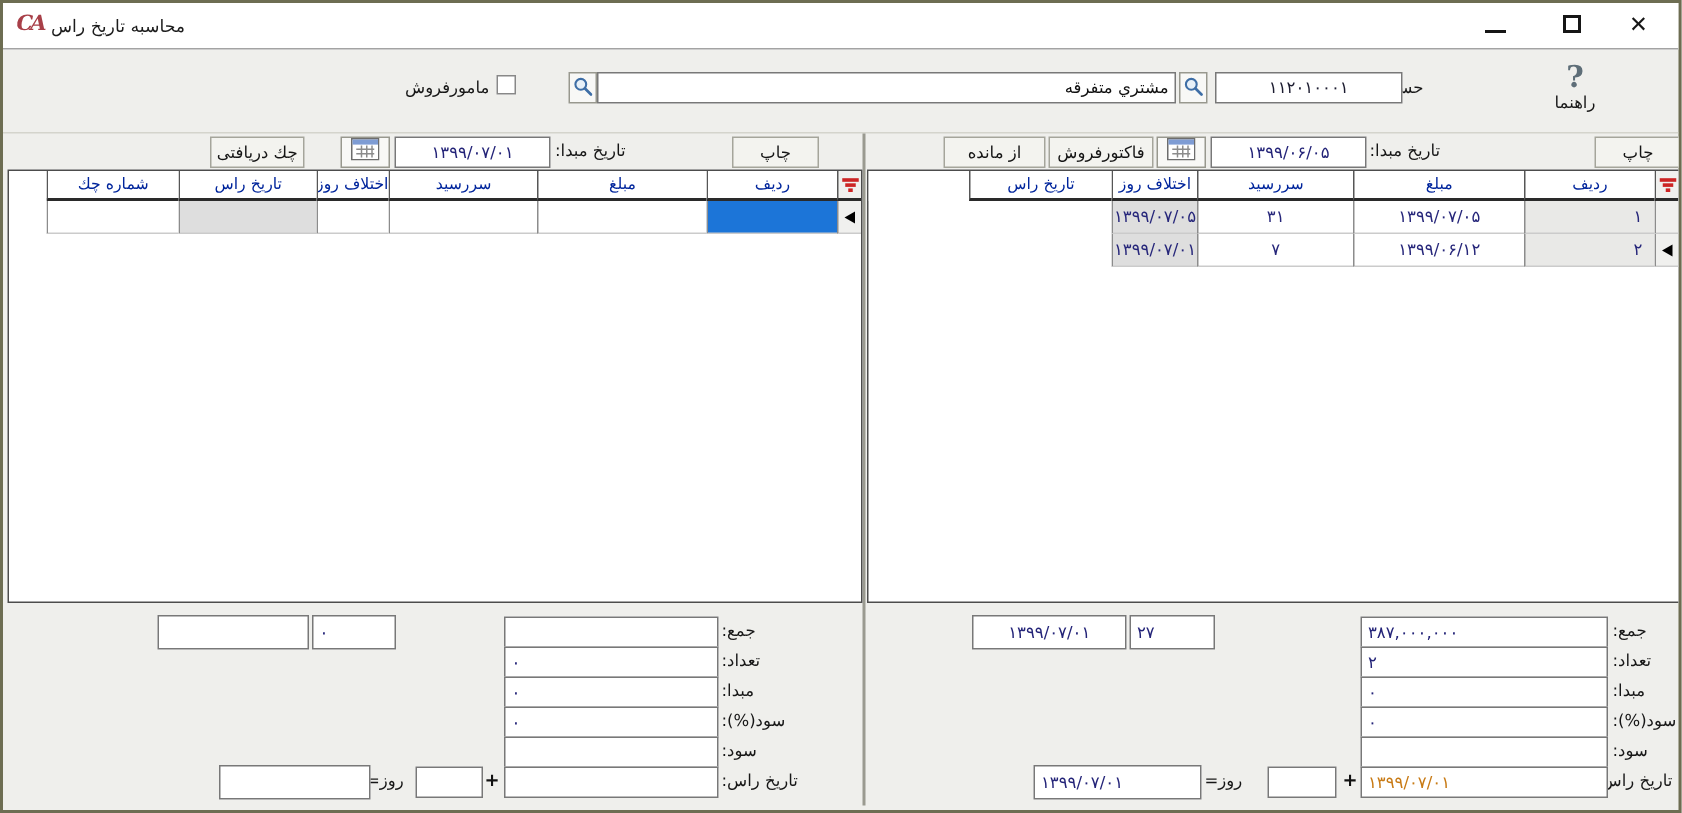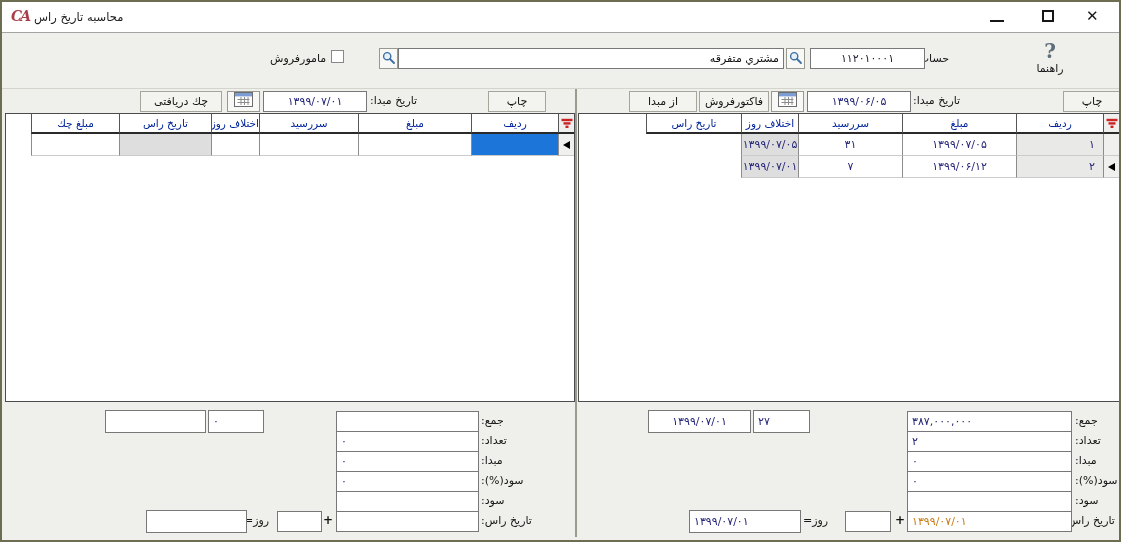--- a/index.html
+++ b/index.html
@@ -60,21 +60,21 @@
       </svg>
     </span>
     <span>خروج</span>
   </div>
   <div class="toolbtn" style="left:1026px;top:38px;width:44px">
     <span class="qmark">?</span>
     <span>راهنما</span>
   </div>
 
   <span class="lbl" dir="rtl" style="left:913px;top:50px">حساب:</span>
-  <div class="field ta-c" style="left:808px;top:46px;width:115px;height:21px;color:#1c1c30">۱۱۲۰۱۰۰۰۱</div>
+  <div class="field ta-c" style="left:808px;top:46px;width:125px;height:21px;color:#1c1c30">۱۱۲۰۱۰۰۰۱</div>
 
   <div class="iconbtn" style="left:784px;top:46px;width:19px;height:21px">
     <span>
       <svg width="13" height="13" viewBox="0 0 13 13">
         <circle cx="5.2" cy="5.2" r="3.6" fill="#e7f0f8" stroke="#3e6ea6" stroke-width="1.4"></circle>
         <line x1="8" y1="8" x2="12" y2="12" stroke="#3e6ea6" stroke-width="1.8" stroke-linecap="round"></line>
       </svg>
     </span>
   </div>
 
@@ -101,21 +101,21 @@
   <div class="iconbtn" style="left:769px;top:89px;width:33px;height:21px">
     <span>
       <svg width="19" height="15" viewBox="0 0 19 15">
         <rect x="0.5" y="0.5" width="18" height="14" fill="#fff" stroke="#6d6d6d"></rect>
         <rect x="1" y="1" width="17" height="3.4" fill="#7e9cd4"></rect>
         <path d="M3.5 7.5h12M3.5 10.5h12M7 5v8M10.5 5v8M14 5v8" stroke="#8c8c8c" stroke-width="1" fill="none"></path>
       </svg>
     </span>
   </div>
   <div class="btn" dir="rtl" style="left:697px;top:89px;width:70px;height:21px">فاکتورفروش</div>
-  <div class="btn" dir="rtl" style="left:627px;top:89px;width:68px;height:21px">از مبدا</div>
+  <div class="btn" dir="rtl" style="left:627px;top:89px;width:68px;height:21px">از مانده</div>
 
   <div class="tbl" style="left:576px;top:111px;width:542px;height:289px">
     <div class="trow rcols">
       <div class="th ind">
         <svg width="12" height="11" viewBox="0 0 12 11">
           <rect x="0.5" y="0.8" width="11" height="2.4" fill="#cc2424"></rect>
           <rect x="2.5" y="4.2" width="7" height="2.4" fill="#cc2424"></rect>
           <rect x="4.5" y="7.6" width="3" height="2.4" fill="#cc2424"></rect>
         </svg>
       </div>
@@ -175,37 +175,37 @@
   <div class="field ta-c" style="left:261px;top:89px;width:104px;height:21px">۱۳۹۹/۰۷/۰۱</div>
   <div class="iconbtn" style="left:225px;top:89px;width:33px;height:21px">
     <span>
       <svg width="19" height="15" viewBox="0 0 19 15">
         <rect x="0.5" y="0.5" width="18" height="14" fill="#fff" stroke="#6d6d6d"></rect>
         <rect x="1" y="1" width="17" height="3.4" fill="#7e9cd4"></rect>
         <path d="M3.5 7.5h12M3.5 10.5h12M7 5v8M10.5 5v8M14 5v8" stroke="#8c8c8c" stroke-width="1" fill="none"></path>
       </svg>
     </span>
   </div>
-  <div class="btn" dir="rtl" style="left:138px;top:89px;width:82px;height:21px">چك دریافتی</div>
+  <div class="btn" dir="rtl" style="left:138px;top:89px;width:63px;height:21px">چك دریافتی</div>
 
   <div class="tbl" style="left:3px;top:111px;width:570px;height:289px">
     <div class="trow lcols">
       <div class="th ind">
         <svg width="12" height="11" viewBox="0 0 12 11">
           <rect x="0.5" y="0.8" width="11" height="2.4" fill="#cc2424"></rect>
           <rect x="2.5" y="4.2" width="7" height="2.4" fill="#cc2424"></rect>
           <rect x="4.5" y="7.6" width="3" height="2.4" fill="#cc2424"></rect>
         </svg>
       </div>
       <div class="th">ردیف</div>
       <div class="th">مبلغ</div>
       <div class="th">سررسید</div>
       <div class="th">اختلاف روز</div>
       <div class="th">تاریخ راس</div>
-      <div class="th">مبلغ چك</div>
+      <div class="th">شماره چك</div>
       <div class="th fill"></div>
     </div>
     <div class="trow lcols">
       <div class="td ind">
           <span class="tri"></span>
         </div>
       <div class="td sel"></div>
       <div class="td amt"></div>
       <div class="td"></div>
       <div class="td"></div>

